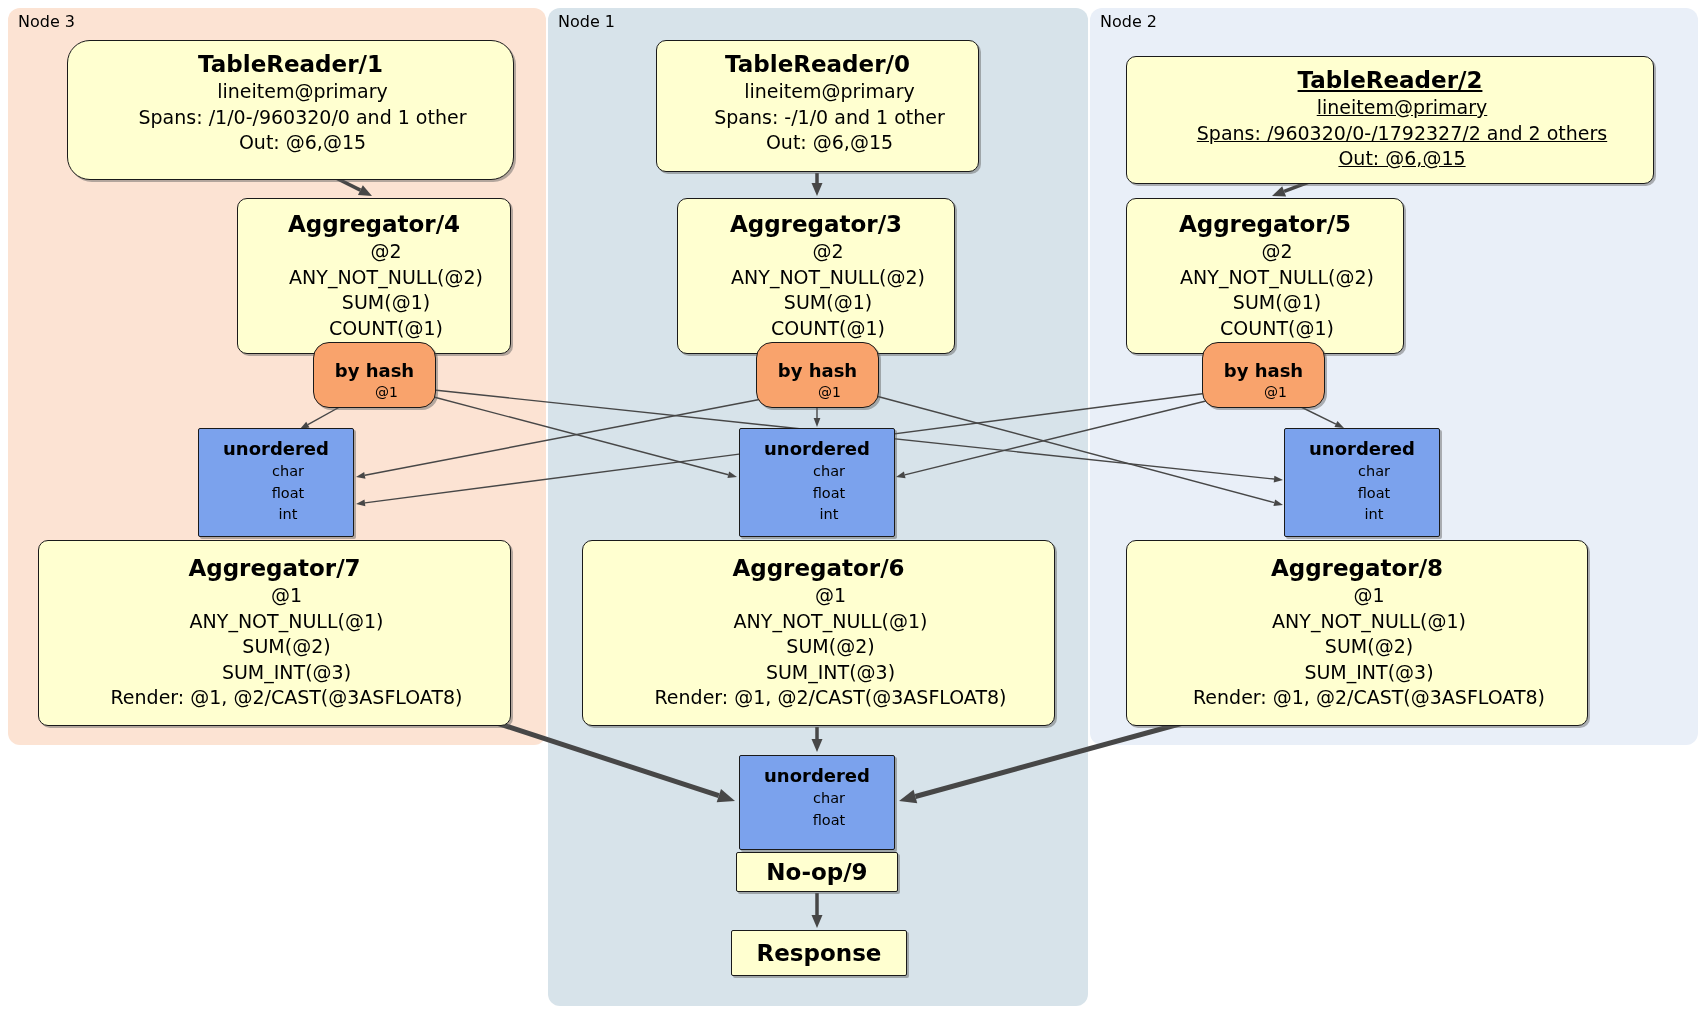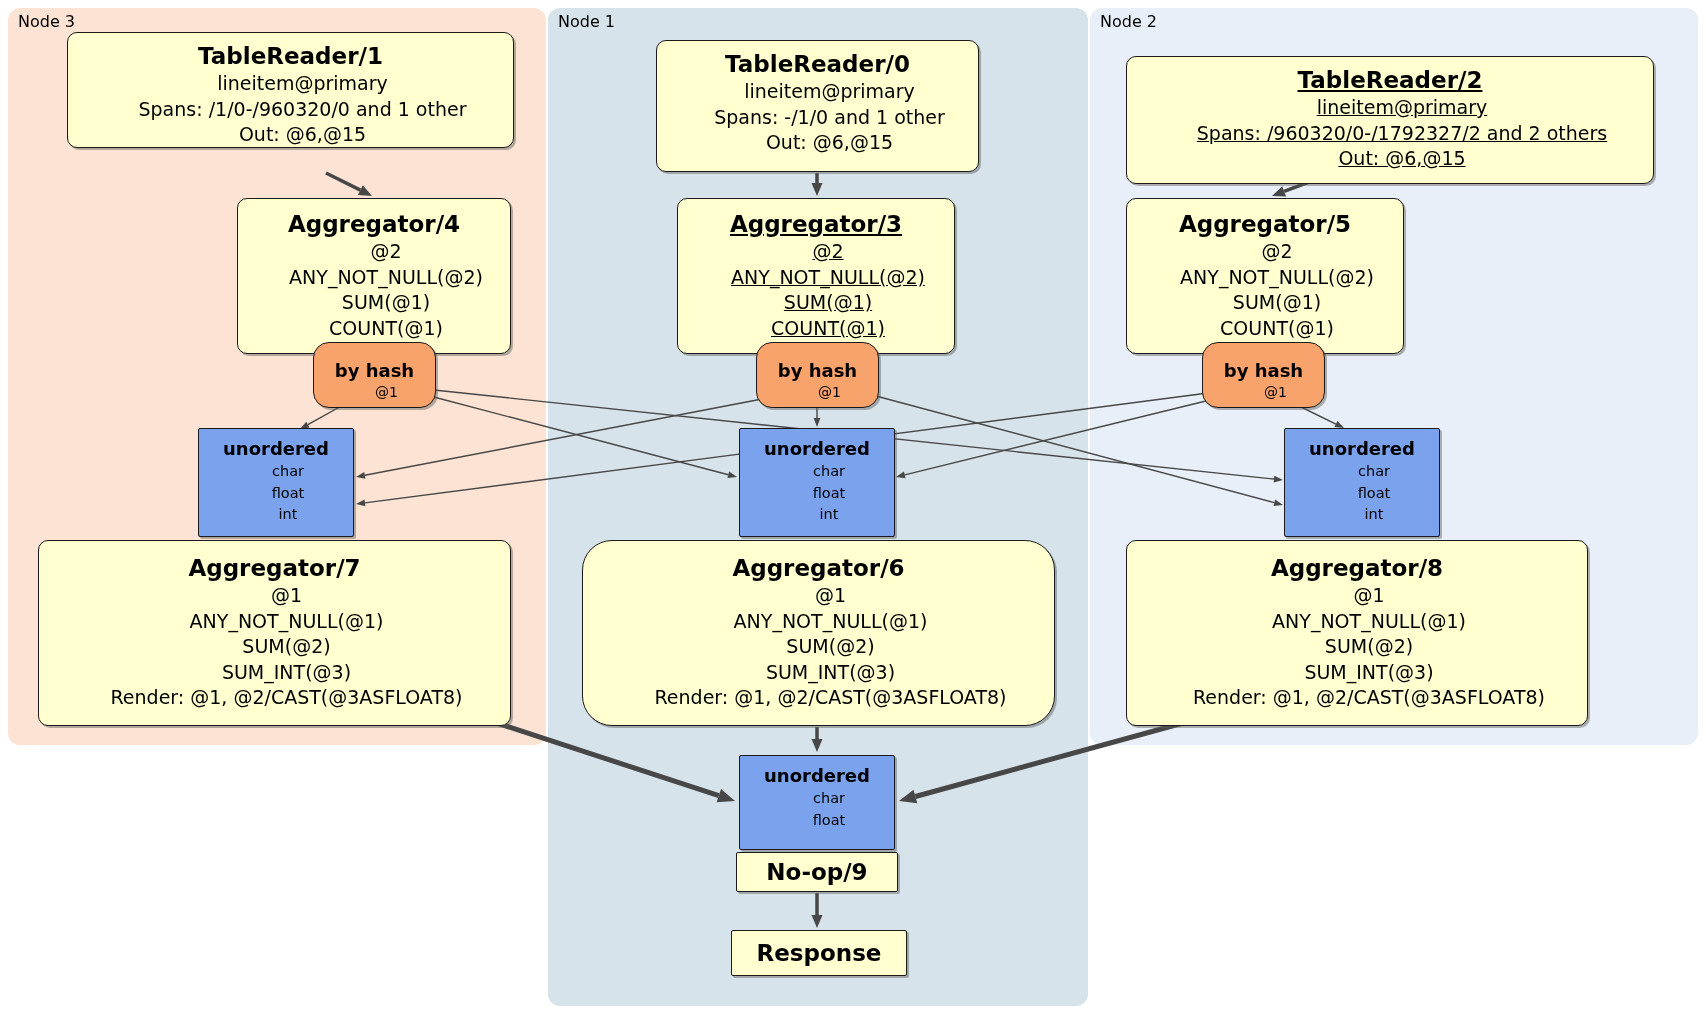--- a/index.html
+++ b/index.html
@@ -71,21 +71,21 @@
       <line x1="497" y1="723" x2="718.8454390950772" y2="795.70564810679" stroke="#474747" stroke-width="5"></line>
       <polygon points="735,801 721.0254663452224,789.0537700871159 716.6654118449319,802.3575261264641" fill="#474747"></polygon>
       <line x1="817" y1="727" x2="817" y2="739" stroke="#474747" stroke-width="3.5"></line>
       <polygon points="817,752 822.5,739 811.5,739" fill="#474747"></polygon>
       <line x1="1183" y1="723" x2="915.3929665432067" y2="796.4977063719361" stroke="#474747" stroke-width="5"></line>
       <polygon points="899,801 917.2468521547625,803.2477514191389 913.539080931651,789.7476613247334" fill="#474747"></polygon>
       <line x1="817" y1="893" x2="817" y2="915" stroke="#474747" stroke-width="3.5"></line>
       <polygon points="817,928 822.5,915 811.5,915" fill="#474747"></polygon>
     </svg>
 
-  <div class="box proc" style="left:67px;top:32px;width:447px;height:116px;">
+  <div class="box proc" style="left:67px;top:40px;width:447px;height:140px;border-radius:23px;">
     <div class="t">TableReader/1</div>
     <div class="l">lineitem@primary</div>
     <div class="l">Spans: /1/0-/960320/0 and 1 other</div>
     <div class="l">Out: @6,@15</div>
   </div>
 
   <div class="box proc pad10" style="left:237px;top:198px;width:274px;height:156px;">
     <div class="t">Aggregator/4</div>
     <div class="l">@2</div>
     <div class="l">ANY_NOT_NULL(@2)</div>
@@ -114,41 +114,41 @@
     <div class="l">Render: @1, @2/CAST(@3ASFLOAT8)</div>
   </div>
 
   <div class="box proc" style="left:656px;top:40px;width:323px;height:132px;">
     <div class="t">TableReader/0</div>
     <div class="l">lineitem@primary</div>
     <div class="l">Spans: -/1/0 and 1 other</div>
     <div class="l">Out: @6,@15</div>
   </div>
 
-  <div class="box proc pad10" style="left:677px;top:198px;width:278px;height:156px;text-decoration:underline;">
+  <div class="box proc pad10" style="left:677px;top:198px;width:278px;height:156px;">
     <div class="t">Aggregator/3</div>
     <div class="l">@2</div>
     <div class="l">ANY_NOT_NULL(@2)</div>
     <div class="l">SUM(@1)</div>
     <div class="l">COUNT(@1)</div>
   </div>
 
   <div class="box router" style="left:756px;top:342px;width:123px;height:66px;">
     <div class="t">by hash</div>
     <div class="l">@1</div>
   </div>
 
   <div class="box sync" style="left:739px;top:428px;width:156px;height:109px;">
     <div class="t">unordered</div>
     <div class="l">char</div>
     <div class="l">float</div>
     <div class="l">int</div>
   </div>
 
-  <div class="box proc pad12" style="left:582px;top:540px;width:473px;height:186px;border-radius:30px;">
+  <div class="box proc pad12" style="left:582px;top:540px;width:473px;height:186px;">
     <div class="t">Aggregator/6</div>
     <div class="l">@1</div>
     <div class="l">ANY_NOT_NULL(@1)</div>
     <div class="l">SUM(@2)</div>
     <div class="l">SUM_INT(@3)</div>
     <div class="l">Render: @1, @2/CAST(@3ASFLOAT8)</div>
   </div>
 
   <div class="box sync" style="left:739px;top:755px;width:156px;height:95px;">
     <div class="t">unordered</div>

